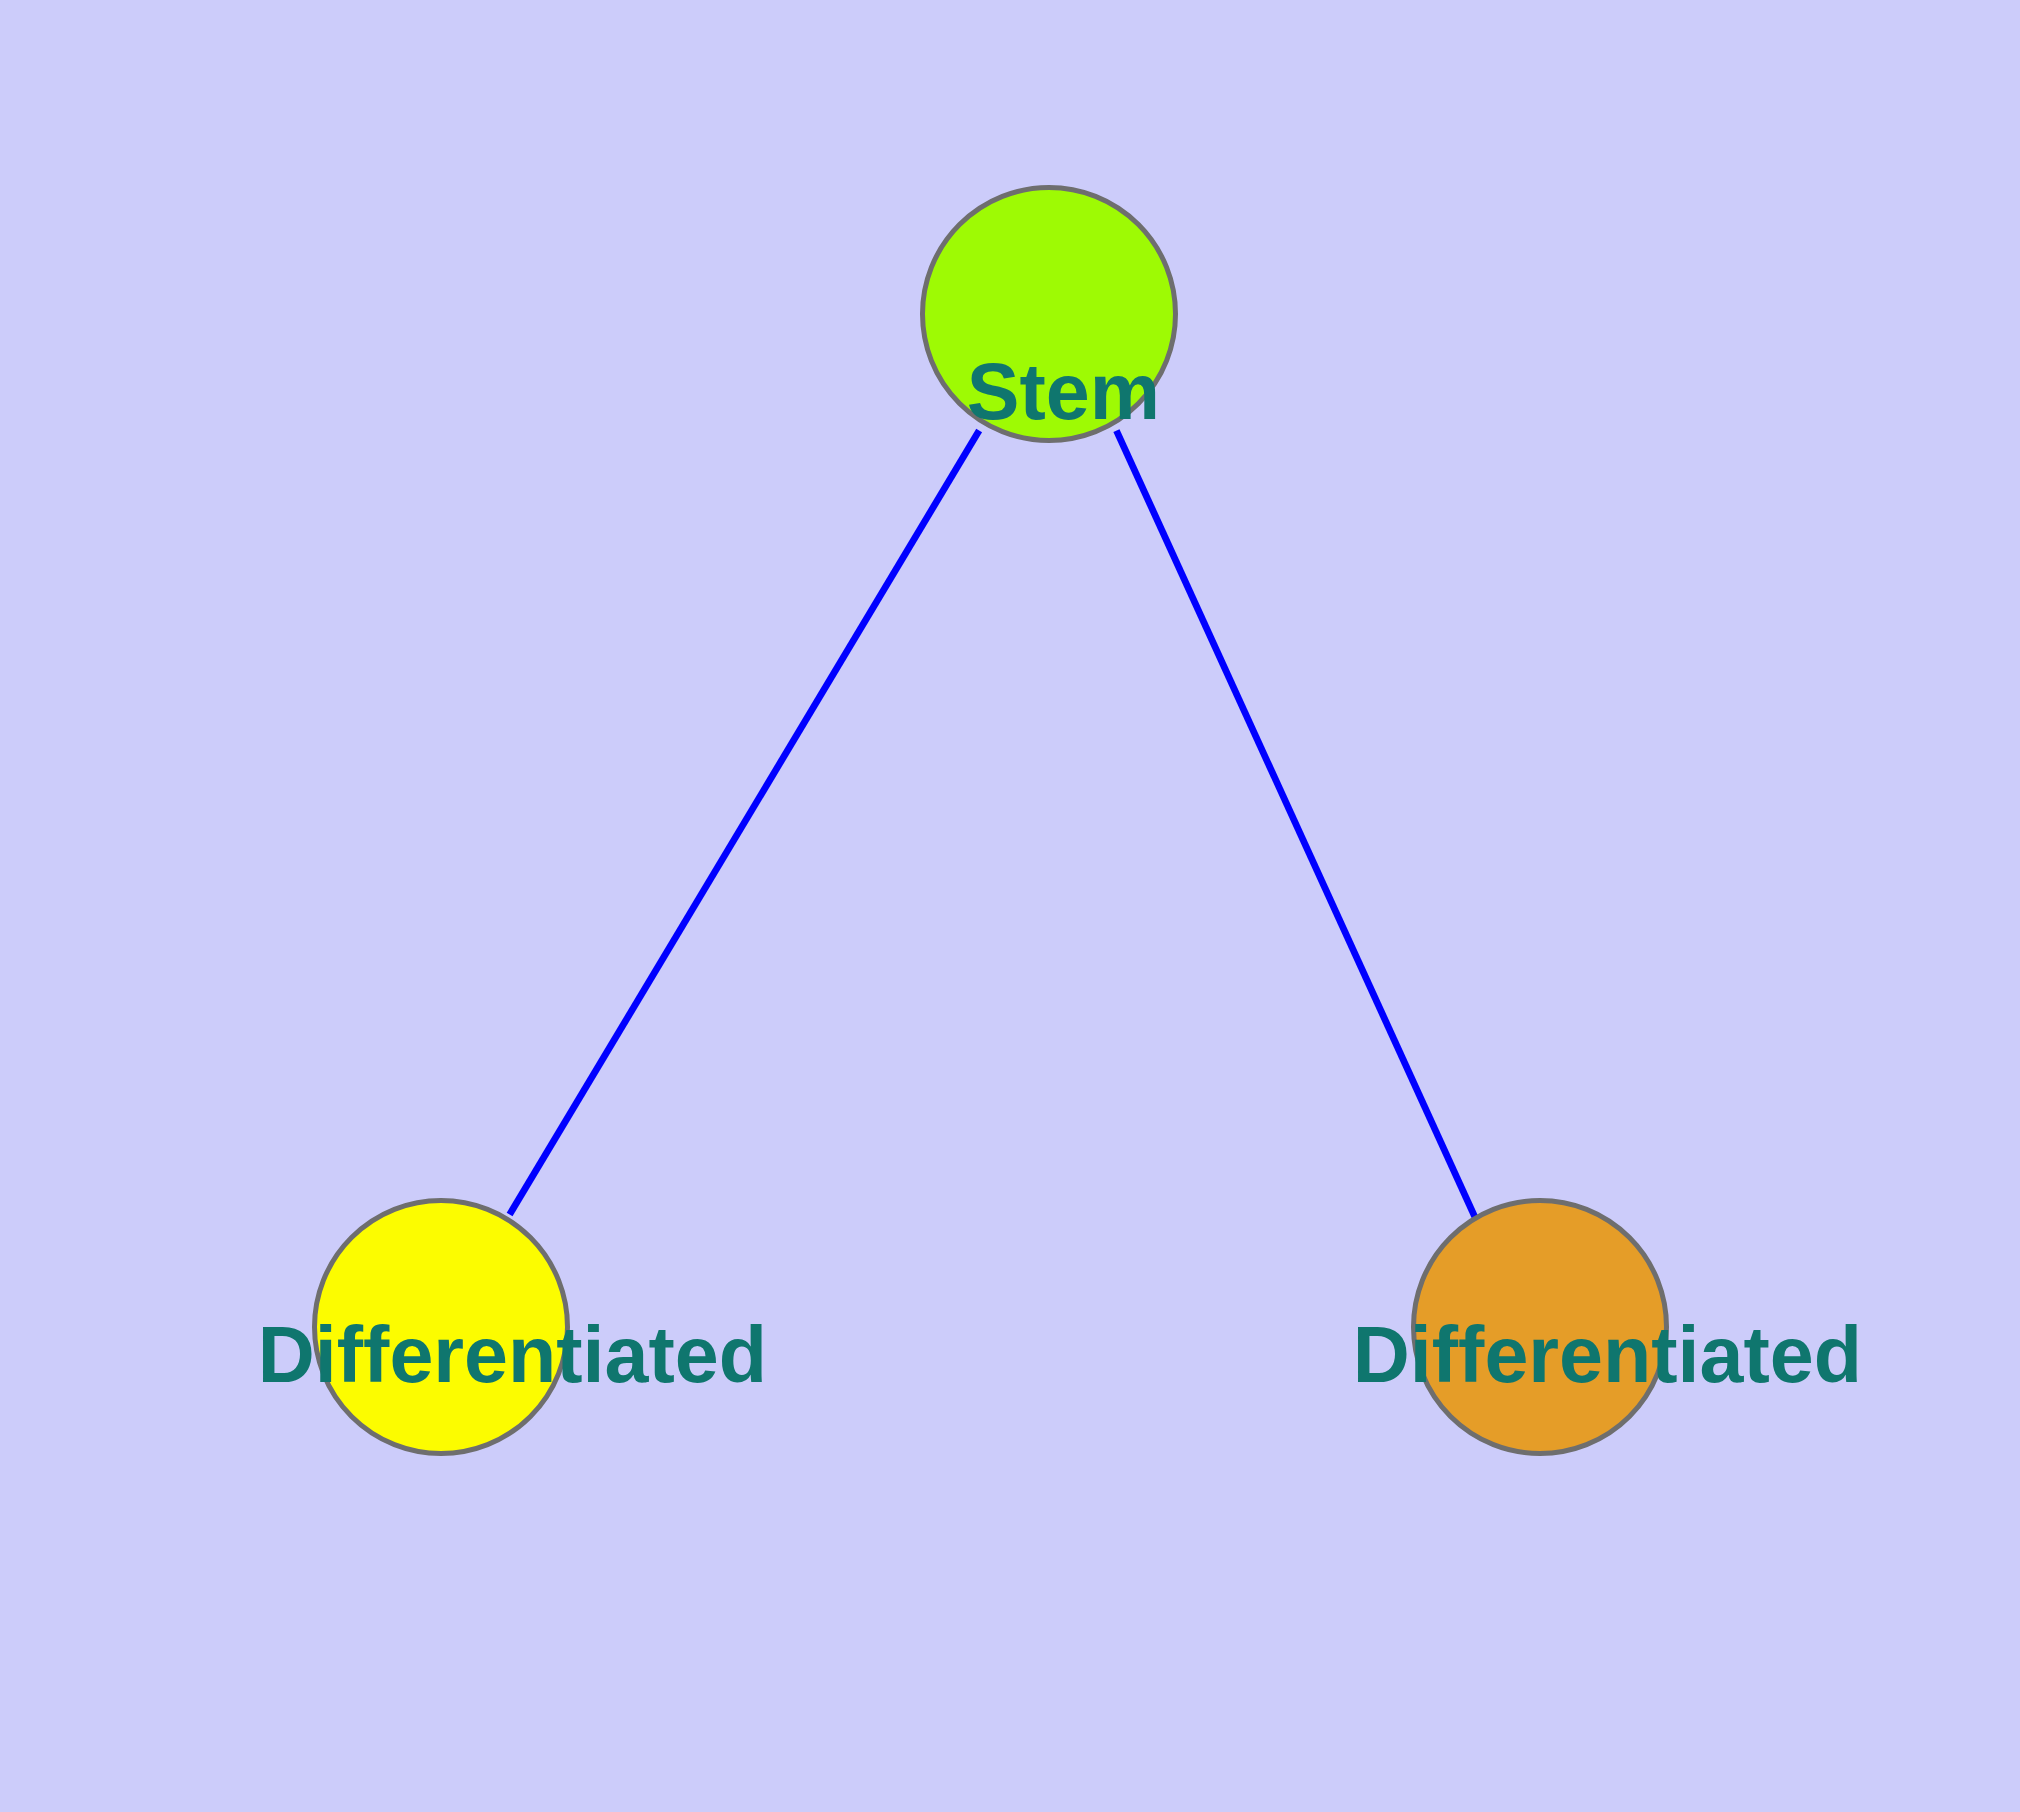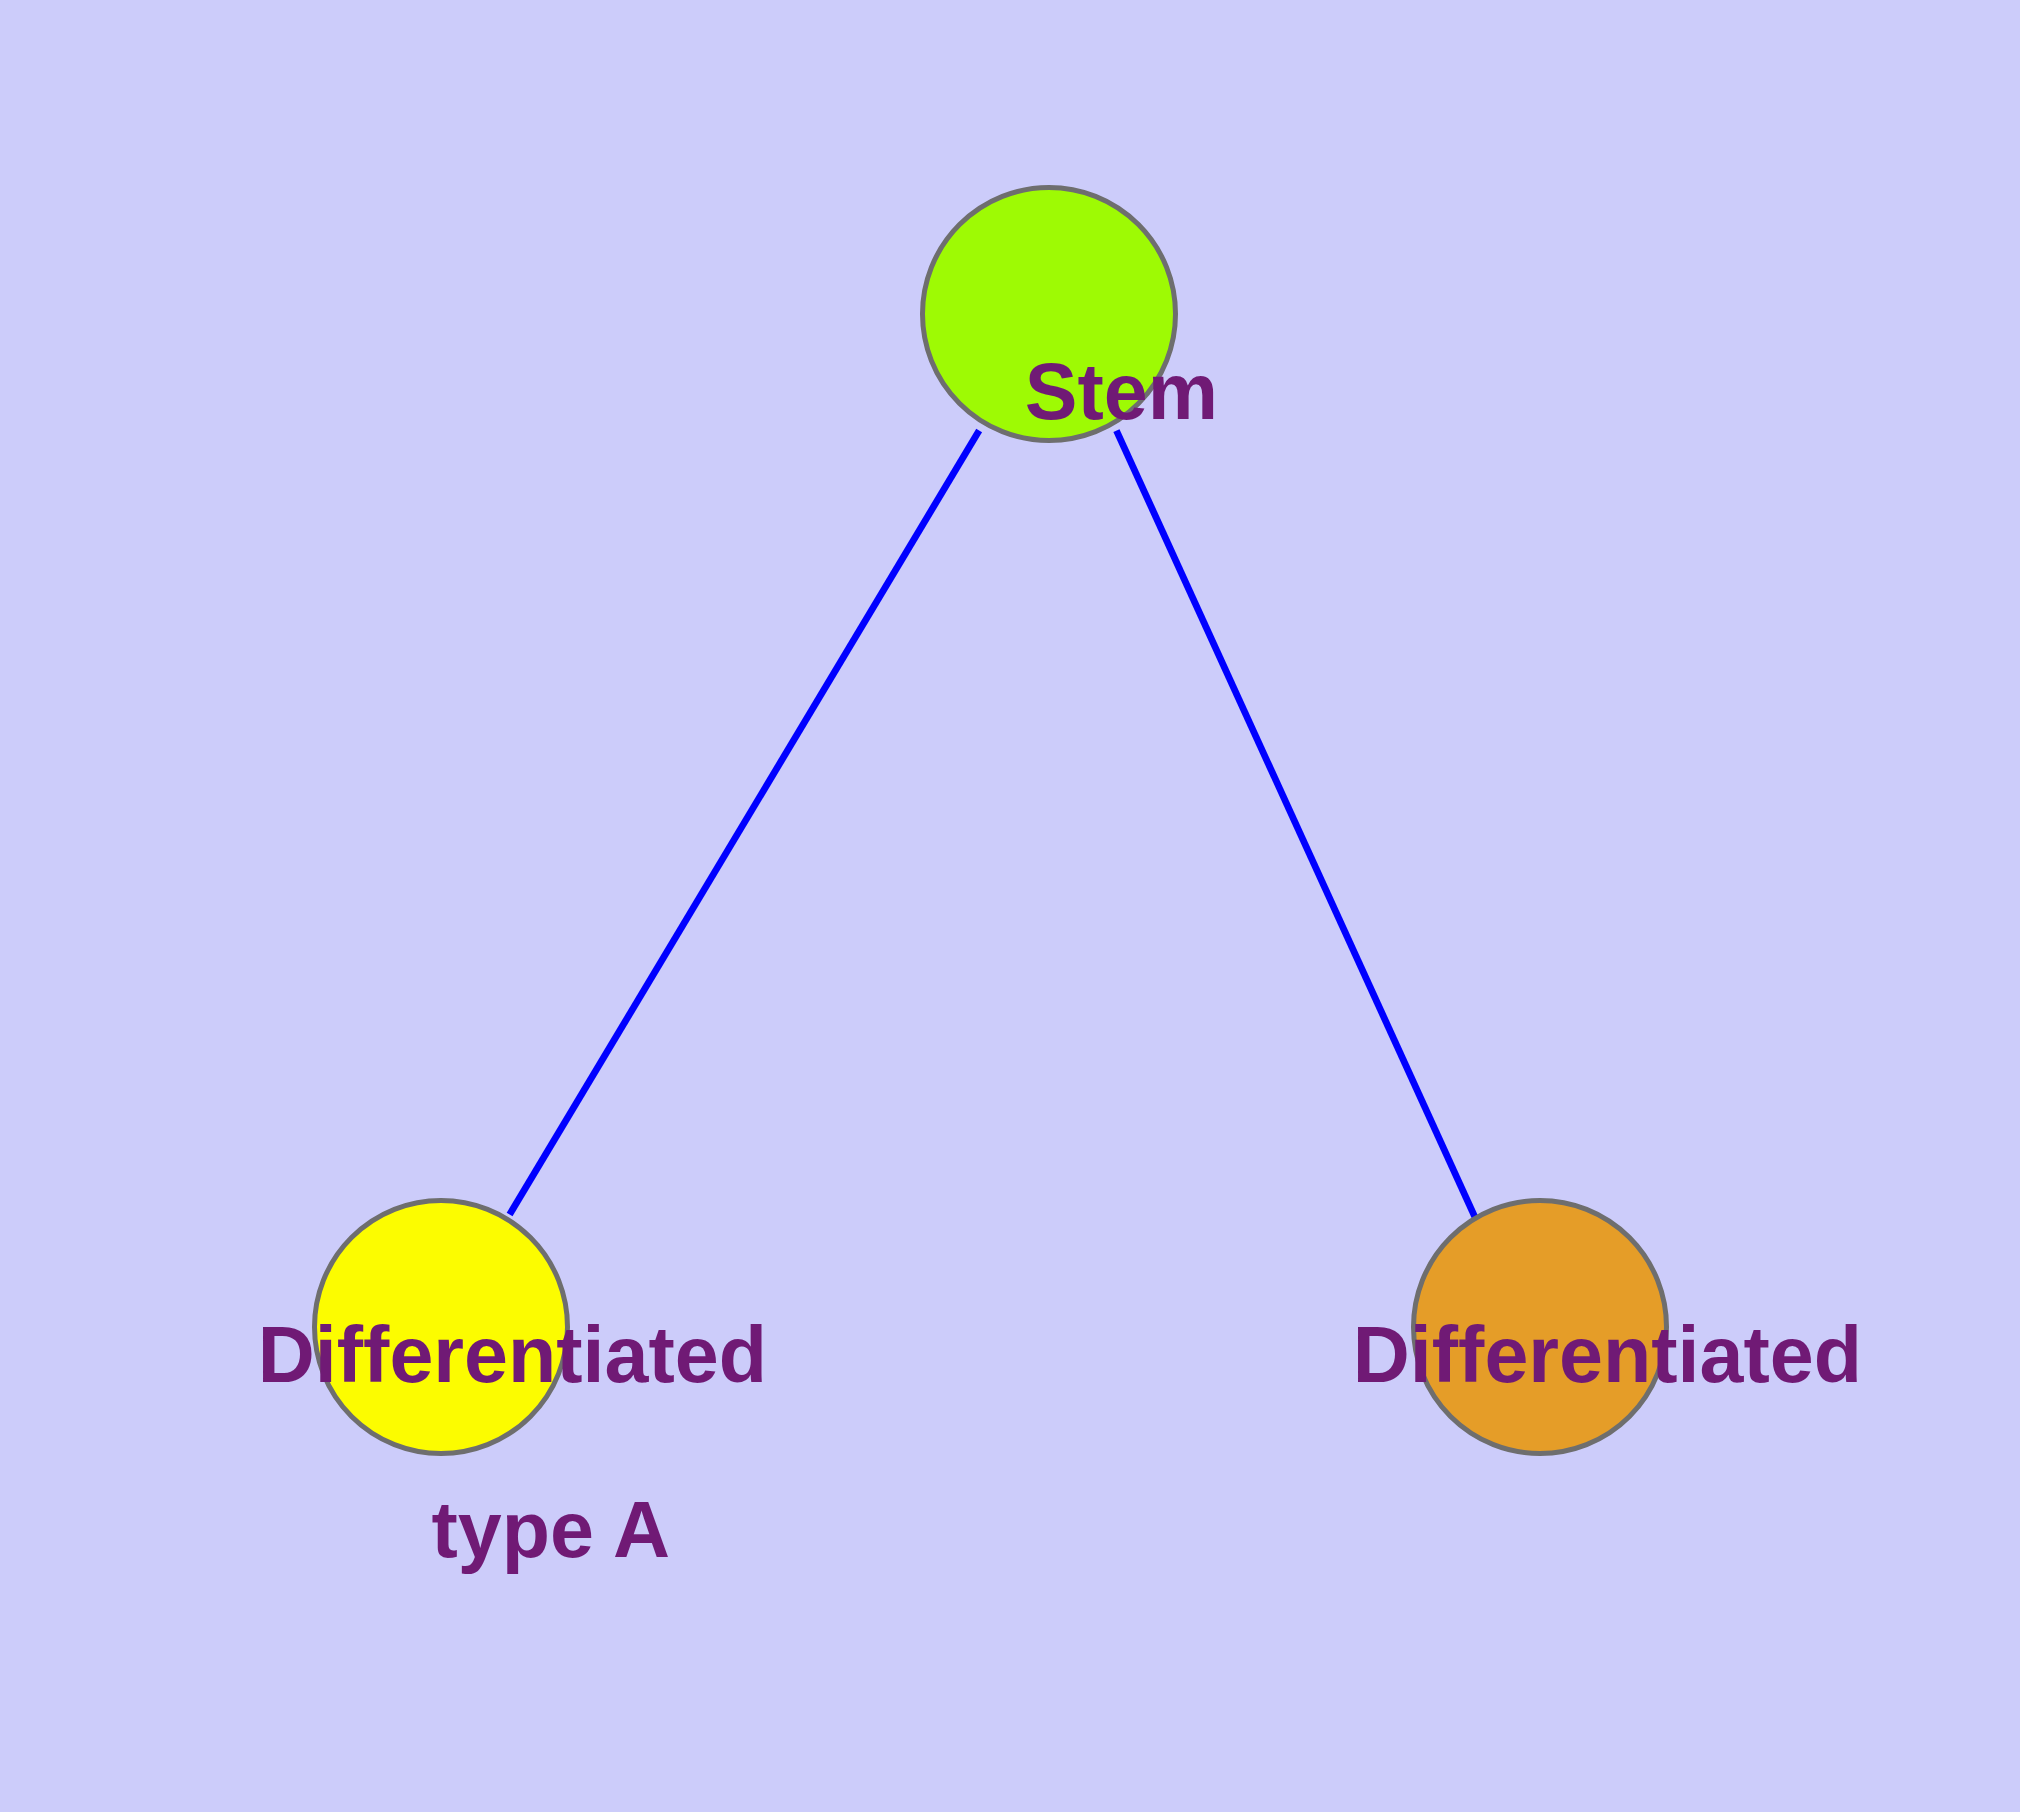--- a/index.html
+++ b/index.html
@@ -28,22 +28,22 @@
     height: 1812px;
   }
   .node {
     position: absolute;
     border-radius: 50%;
     box-sizing: border-box;
     border: 5.1px solid #6e6e6e;
   }
   .node-label {
     position: absolute;
-    text-align: right;
-    color: #701a75;
+    text-align: left;
+    color: #0f766e;
     font-weight: bold;
     font-family: "Liberation Sans", sans-serif;
     line-height: 1.0;
     white-space: pre;
     pointer-events: none;
   }
   #node-stem {
     left: 920px;
     top: 185px;
     width: 259px;
@@ -99,21 +99,20 @@
   <div class="node" id="node-stem" style="background: rgb(158, 250, 4); left: 920px; top: 185px; width: 258px; height: 258px; border-color: rgb(110, 110, 110);"></div>
   <div class="node" id="node-diff-a" style="background: rgb(252, 252, 0); left: 312px; top: 1198px; width: 258px; height: 258px; border-color: rgb(110, 110, 110);"></div>
   <div class="node" id="node-diff-b" style="background: rgb(229, 157, 40); left: 1411px; top: 1198px; width: 258px; height: 258px; border-color: rgb(110, 110, 110);"></div>
 
   <div class="node-label" id="label-stem">
     <span>Stem</span>
   </div>
 
   <div class="node-label" id="label-diff-a">
     <span>Differentiated</span>
-    <span class="label-line2">type A</span>
   </div>
 
   <div class="node-label" id="label-diff-b">
     <span>Differentiated</span>
   </div>
 
 </div>
 
 
 </body></html>

